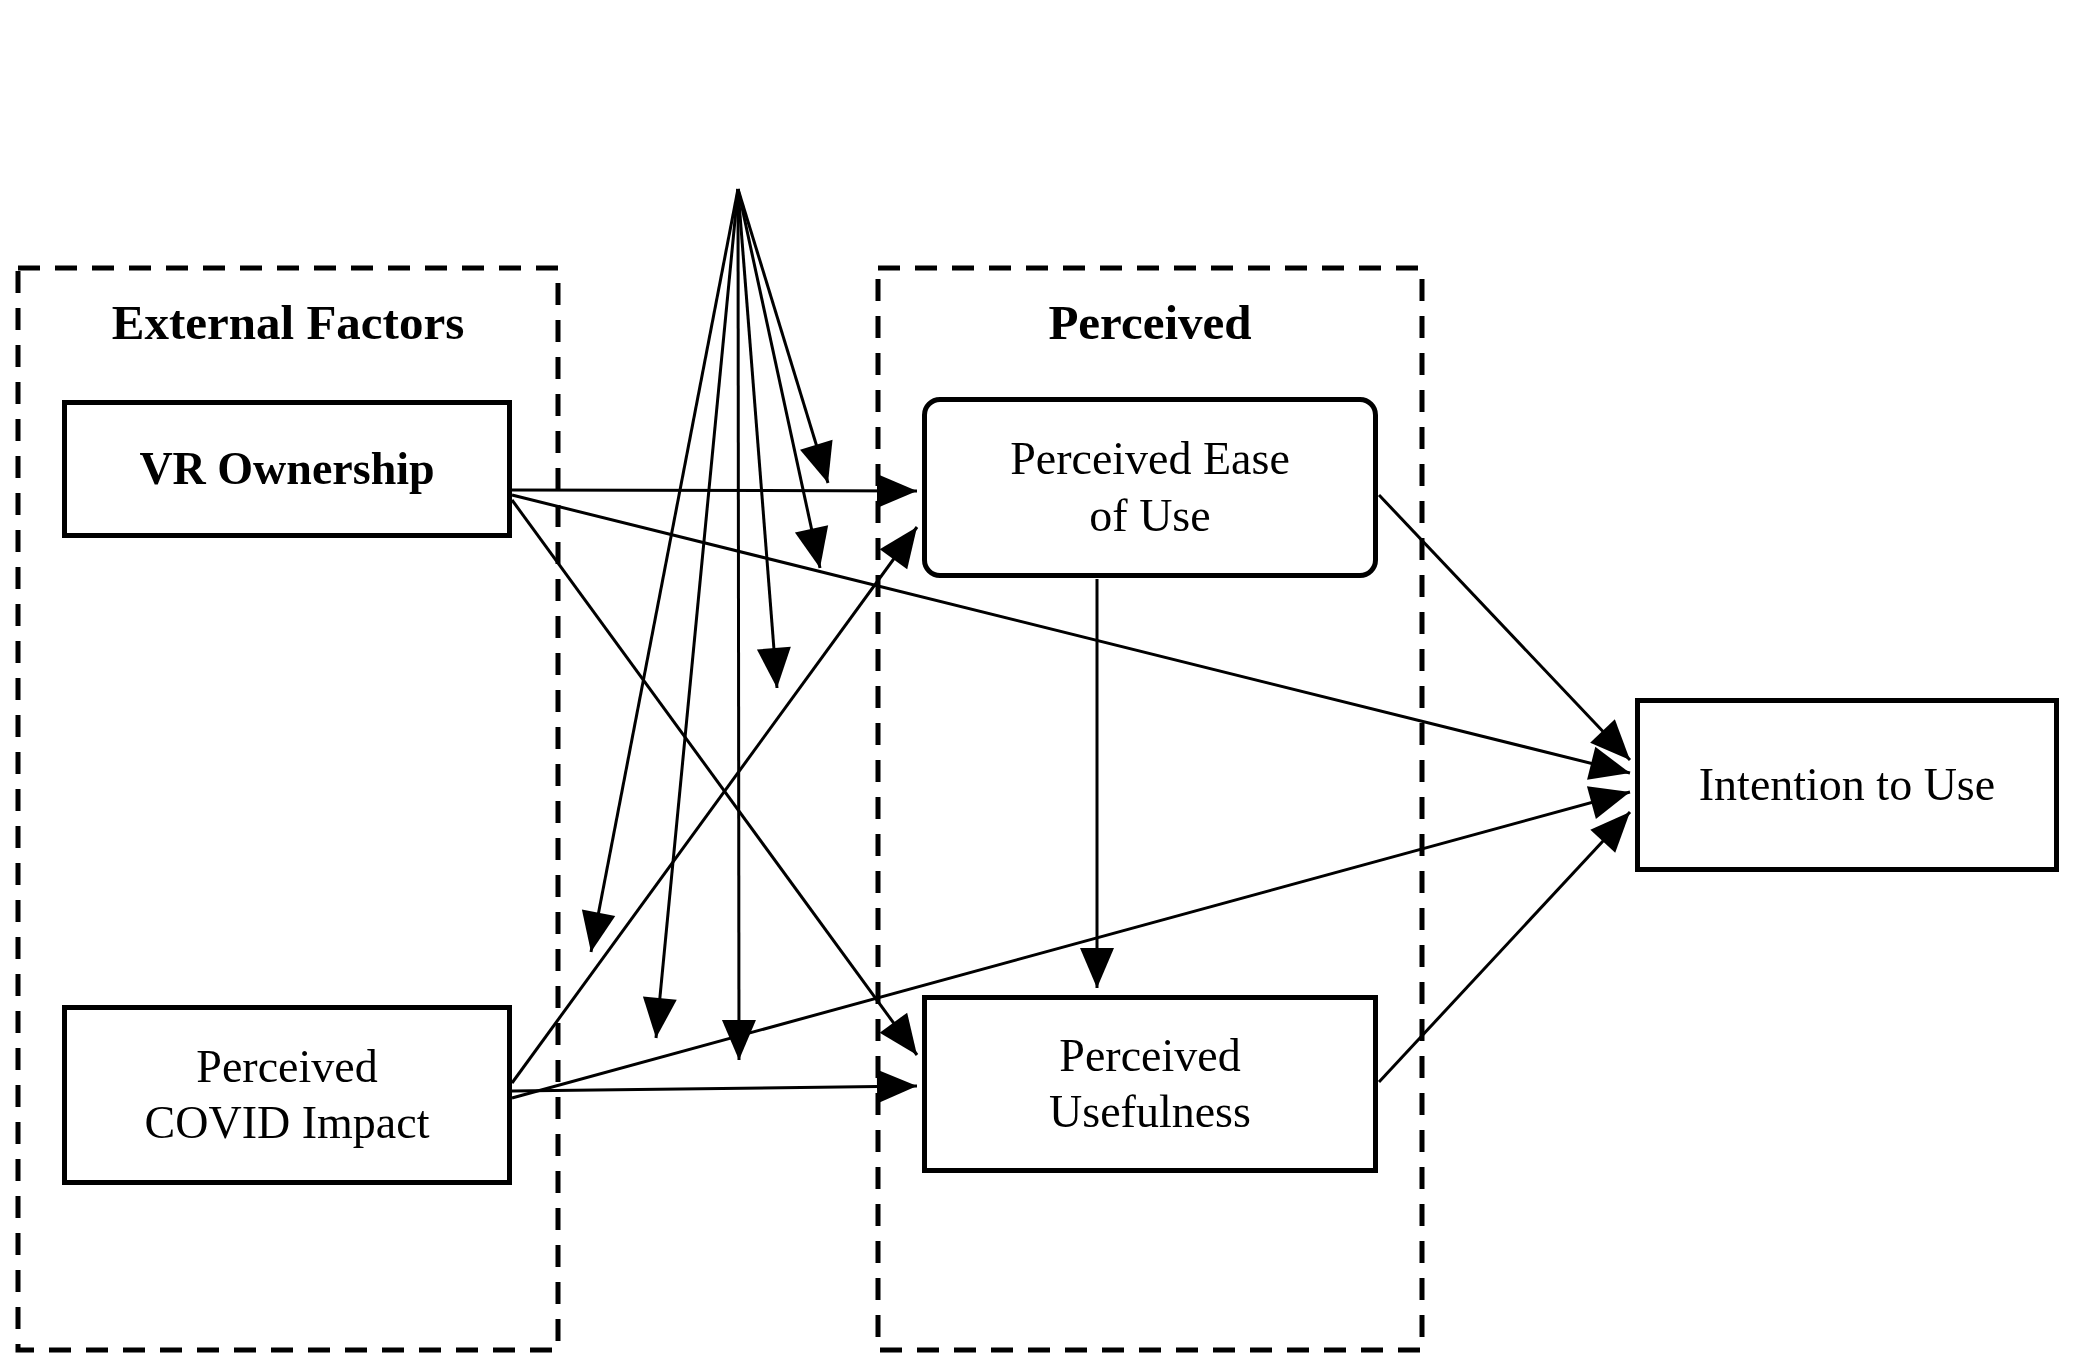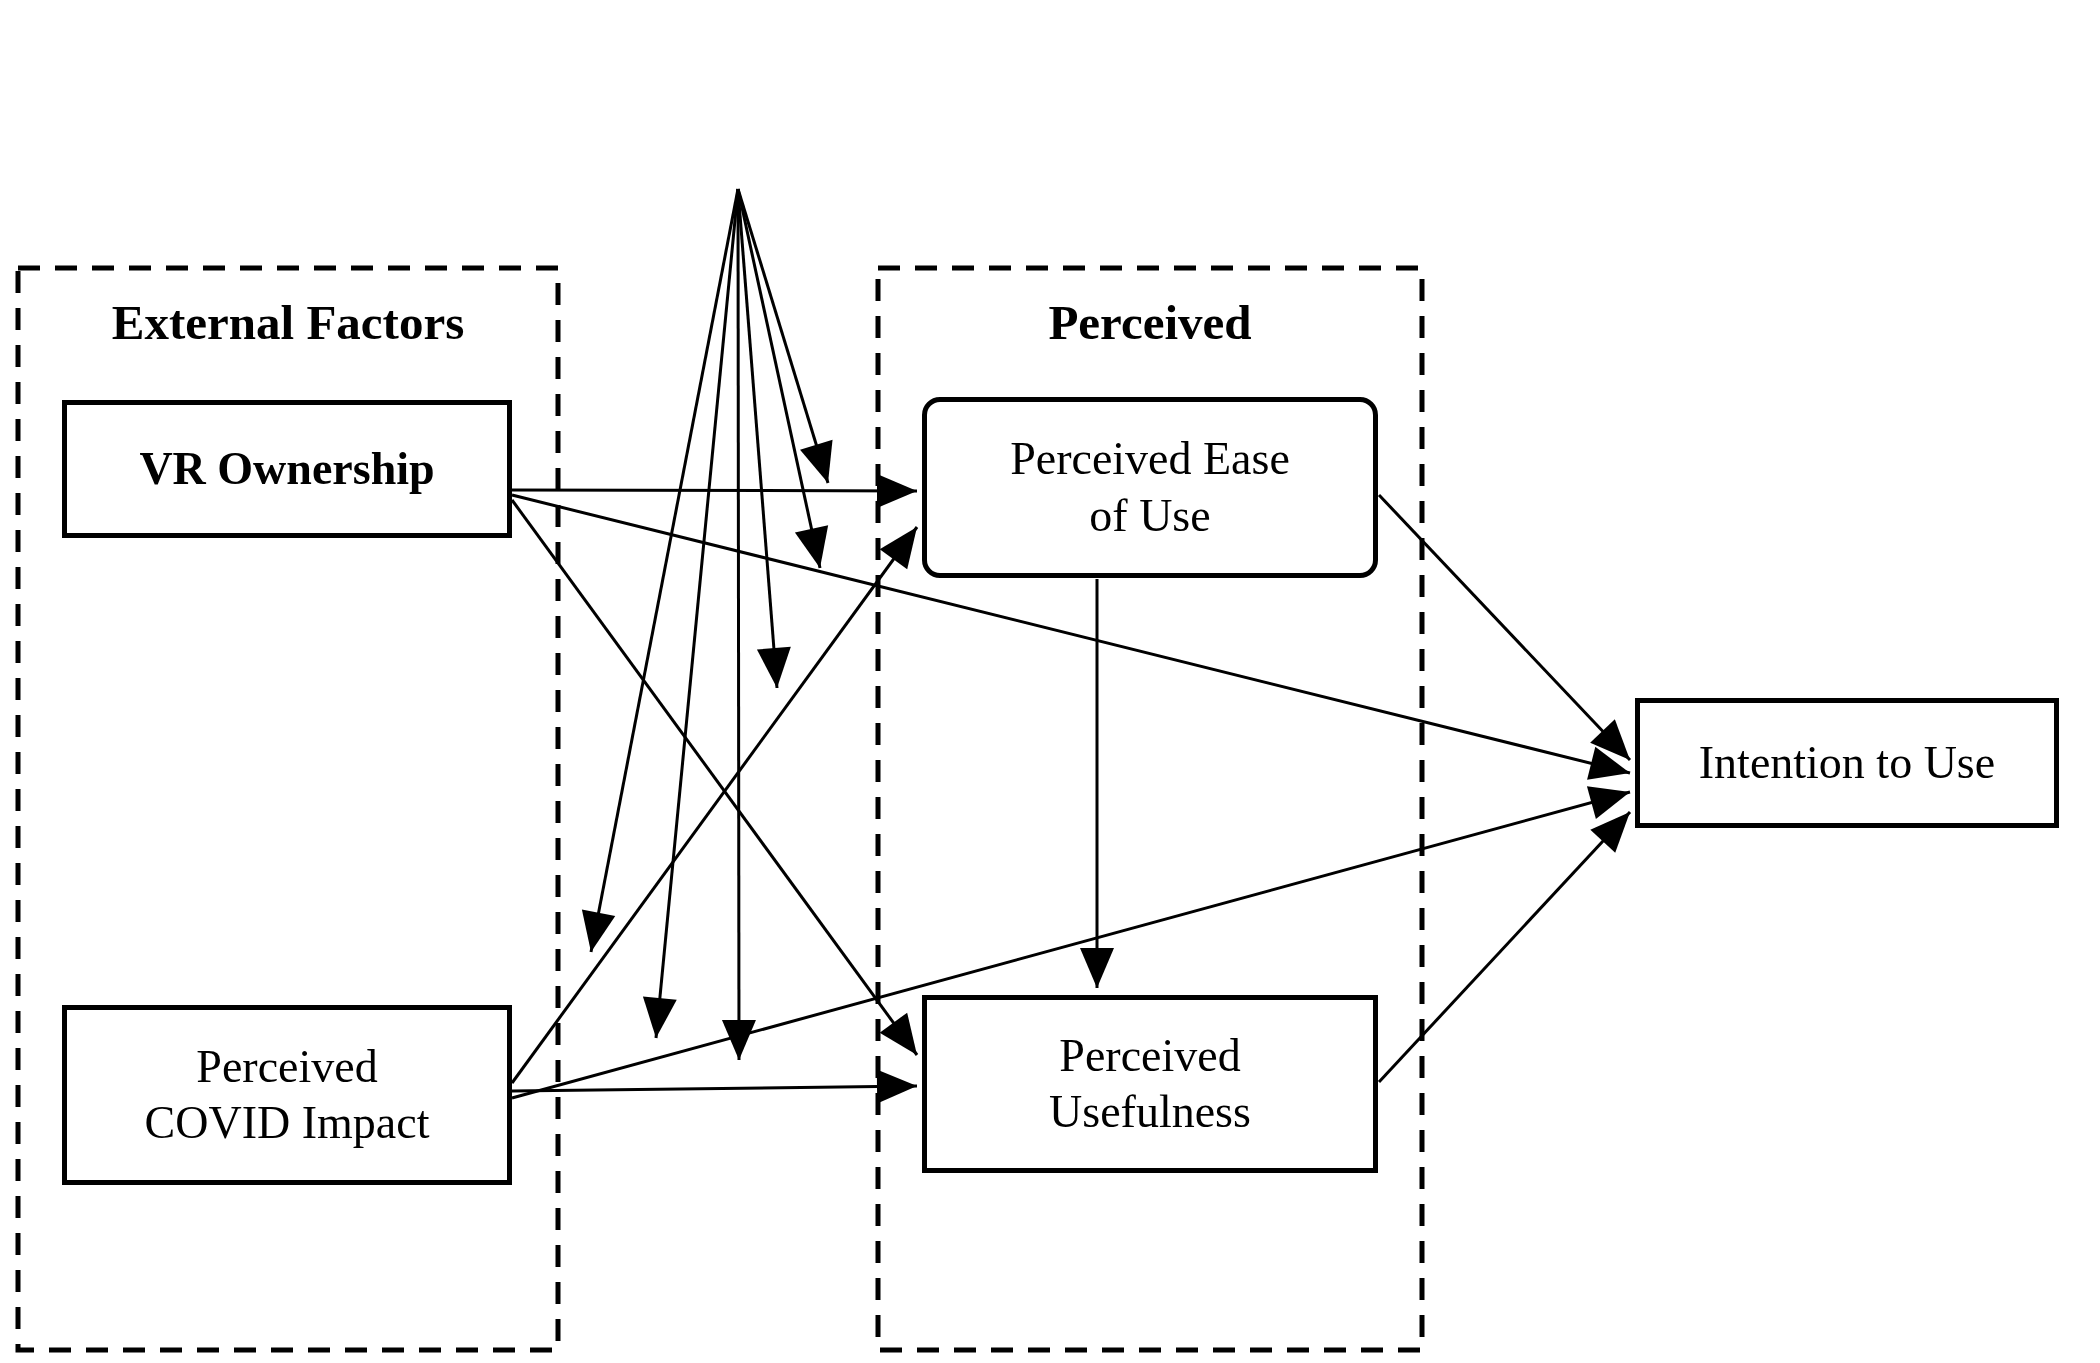--- a/index.html
+++ b/index.html
@@ -81,17 +81,17 @@
   <div class="node" style="left: 922px; top: 397px; width: 456px; height: 181px; border-radius: 18px;">
     <span>Perceived Ease
 of Use</span>
   </div>
 
   <div class="node" style="left: 922px; top: 995px; width: 456px; height: 178px;">
     <span>Perceived
 Usefulness</span>
   </div>
 
-  <div class="node" style="left: 1635px; top: 698px; width: 424px; height: 130px;">
+  <div class="node" style="left: 1635px; top: 698px; width: 424px; height: 174px;">
     <span>Intention to Use</span>
   </div>
 
 </div>
 
 </body></html>

